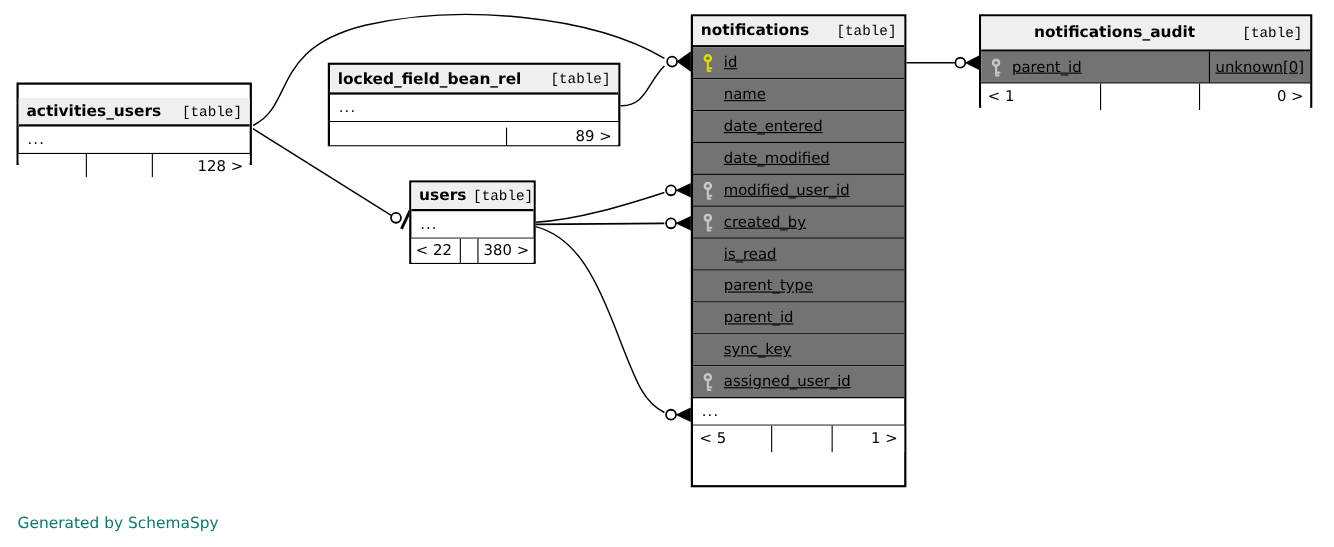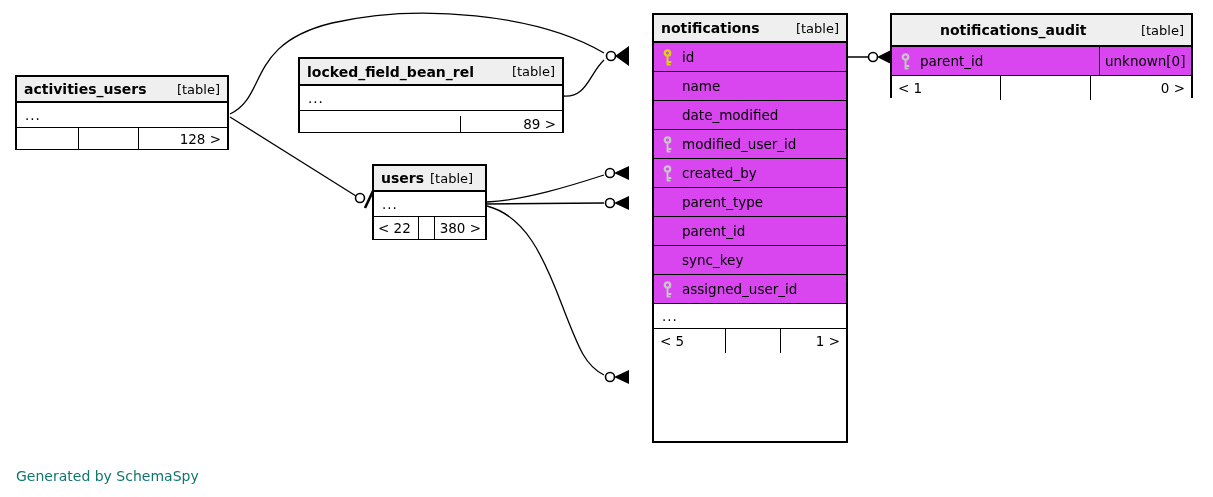--- a/index.html
+++ b/index.html
@@ -12,58 +12,58 @@
   .tbl {
     position:absolute; background:#ffffff; border:2px solid #000;
     box-sizing:border-box; z-index:2;
   }
   .hdr {
     background:#efefef; border-bottom:2px solid #000;
     display:flex; justify-content:space-between; align-items:center;
     padding:0 7px; box-sizing:border-box;
   }
   .ttl { font-weight:bold; font-size:14px; color:#000; white-space:nowrap; }
-  .tag { font-size:13px; color:#000; margin-left:14px; white-space:nowrap; }
+  .tag { font-size:13px; color:#000; margin-left:14px; white-space:nowrap;font-family:Liberation Mono, monospace; }
 
   .colrow {
     display:flex; align-items:center; border-bottom:1px solid #000;
-    box-sizing:border-box; font-size:13.5px; color:#000; background:#d946ef;
+    box-sizing:border-box; font-size:13.5px; color:#000; background:#737373;text-decoration:underline;
   }
   .keyslot { width:20px; margin-left:8px; display:flex; align-items:center; flex:0 0 auto; }
   .cname { white-space:nowrap; }
   .ellip { padding-left:8px; font-size:13.5px; letter-spacing:1px; }
 
   .ftr { display:flex; box-sizing:border-box; background:#fff; }
   .fc { box-sizing:border-box; font-size:13.5px; display:flex; align-items:center; padding:0 6px; }
   .fc2, .fc3 { border-left:1px solid #000; }
   .fc3 { justify-content:flex-end; }
   .fc1 { justify-content:flex-start; }
 
   
   #t-act  { left:15px;  top:75px;  width:214px; height:75px; }
-  #t-act .hdr { height:26px; }
+  #t-act .hdr { height:26px;margin-top:12px; }
   #t-act .ellip { height:24px; line-height:24px; border-bottom:1px solid #000; }
   #t-act .ftr { height:21px; }
   #t-act .fc1 { width:61px; } #t-act .fc2 { width:60px; } #t-act .fc3 { flex:1; }
 
   #t-lock { left:298px; top:57px;  width:266px; height:76px; }
   #t-lock .hdr { height:27px; }
   #t-lock .ellip { height:24px; line-height:24px; border-bottom:1px solid #000; }
   #t-lock .ftr { height:21px;align-items:flex-end; }
   #t-lock .fc1 { width:79px; } #t-lock .fc2 { width:81px; } #t-lock .fc3 { flex:1; }
 
   #t-users { left:372px; top:164px; width:115px; height:76px; }
   #t-users .hdr { height:26px; justify-content:flex-start; }
   #t-users .hdr .tag { margin-left:6px; }
   #t-users .ellip { height:24px; line-height:24px; border-bottom:1px solid #000; }
   #t-users .ftr { height:22px; }
   #t-users .fc { padding:0 4px; }
   #t-users .fc1 { width:44px; } #t-users .fc2 { width:16px; } #t-users .fc3 { flex:1; }
 
-  #t-notif { left:628px; top:13px; width:196px; height:430px;margin-left:24px; }
+  #t-notif { left:628px; top:13px; width:196px; height:430px; }
   #t-notif .hdr { height:28px; }
   #t-notif .colrow { height:29px; }
   #t-notif .ellip { height:24px; line-height:24px; border-bottom:1px solid #000; }
   #t-notif .ftr { height:24px; }
   #t-notif .fc1 { width:71px; } #t-notif .fc2 { width:55px; } #t-notif .fc3 { flex:1; }
 
   #t-audit { left:890px; top:13px; width:303px; height:85px; }
   #t-audit .hdr { height:32px;padding-left:48px; }
   #t-audit .colrow { height:29px; }
   #t-audit .ctype {
@@ -181,39 +181,47 @@
         </svg>
       </span>
       <span class="cname">id</span>
     </div>
     <div class="colrow">
       <span class="keyslot"></span>
       <span class="cname">name</span>
     </div>
     <div class="colrow">
       <span class="keyslot"></span>
+      <span class="cname">date_entered</span>
+    </div>
+    <div class="colrow">
+      <span class="keyslot"></span>
       <span class="cname">date_modified</span>
     </div>
     <div class="colrow">
       <span class="keyslot">
         <svg width="11" height="17" viewBox="0 0 11 17" class="key-fk" fill="none" stroke-linecap="round">
           <circle cx="5.5" cy="4" r="2.7" stroke-width="2.3"></circle>
           <path d="M5.5 6.8 L5.5 15.6 M5.5 13 L8.6 13 M5.5 15.6 L7.8 15.6" stroke-width="1.9"></path>
         </svg>
       </span>
       <span class="cname">modified_user_id</span>
     </div>
     <div class="colrow">
       <span class="keyslot">
         <svg width="11" height="17" viewBox="0 0 11 17" class="key-fk" fill="none" stroke-linecap="round">
           <circle cx="5.5" cy="4" r="2.7" stroke-width="2.3"></circle>
           <path d="M5.5 6.8 L5.5 15.6 M5.5 13 L8.6 13 M5.5 15.6 L7.8 15.6" stroke-width="1.9"></path>
         </svg>
       </span>
       <span class="cname">created_by</span>
+    </div>
+    <div class="colrow">
+      <span class="keyslot"></span>
+      <span class="cname">is_read</span>
     </div>
     <div class="colrow">
       <span class="keyslot"></span>
       <span class="cname">parent_type</span>
     </div>
     <div class="colrow">
       <span class="keyslot"></span>
       <span class="cname">parent_id</span>
     </div>
     <div class="colrow">

